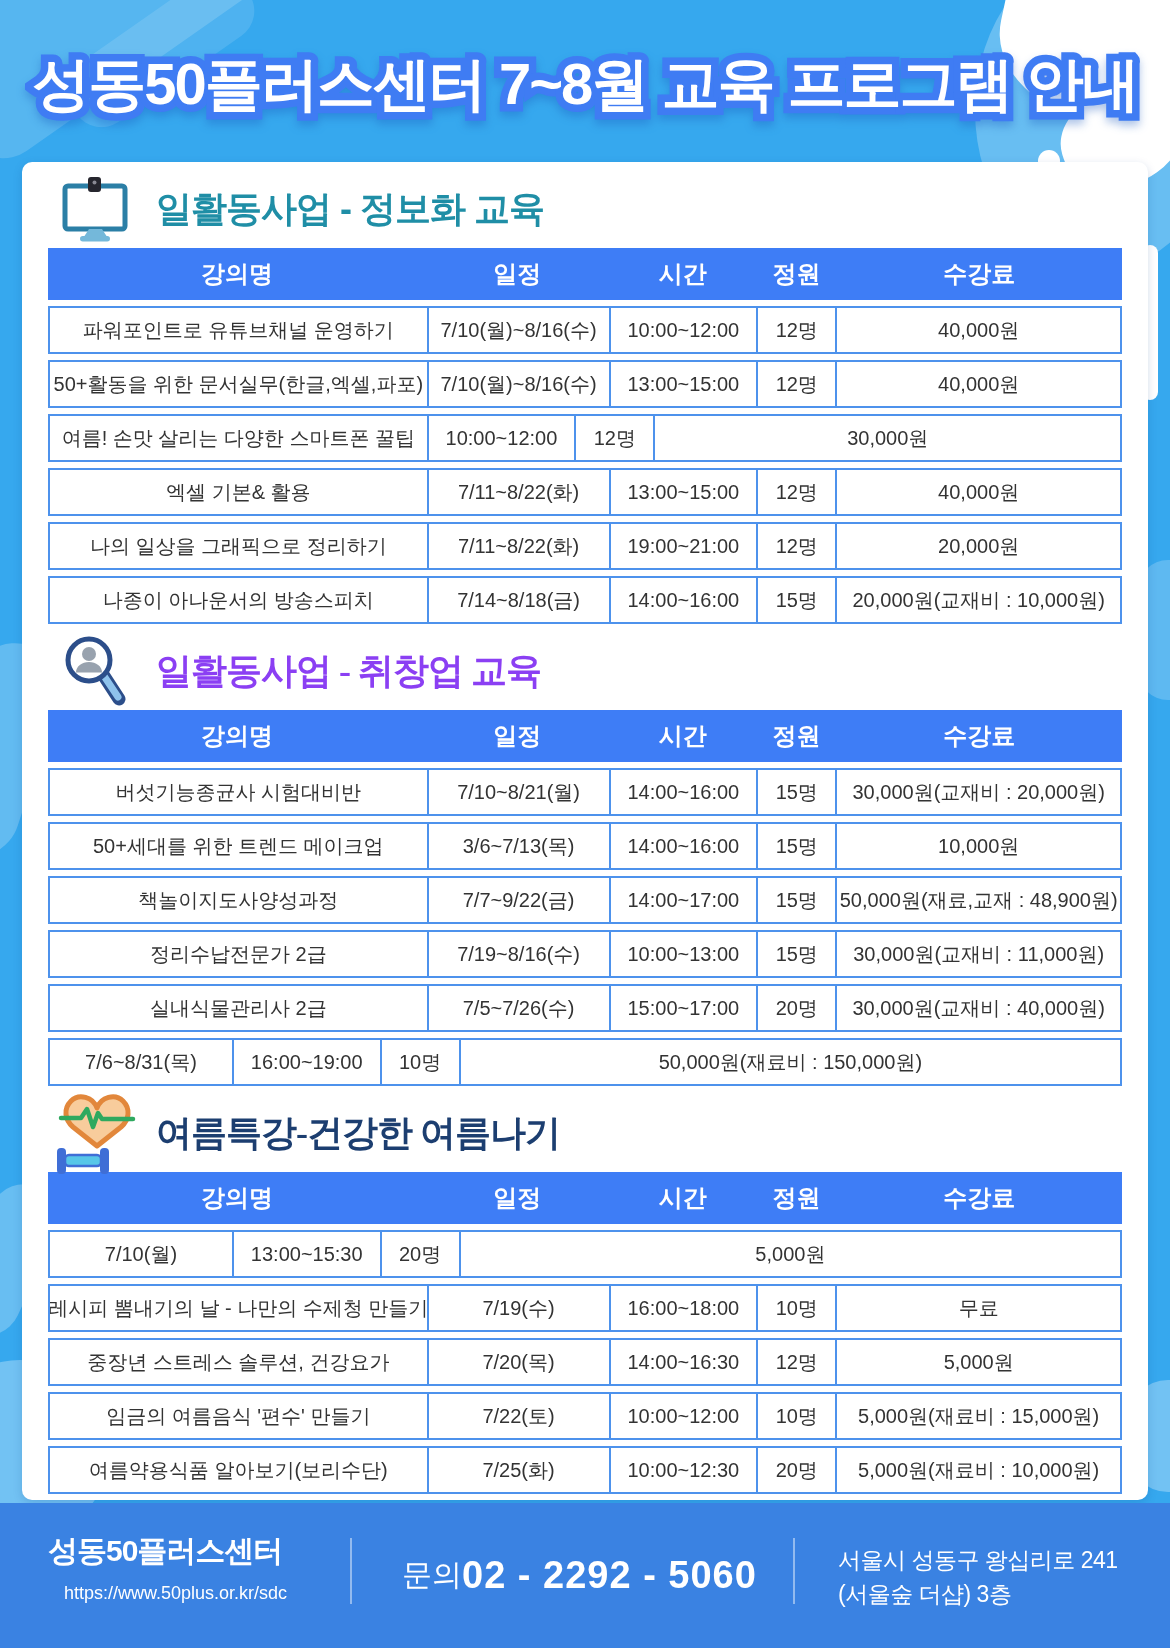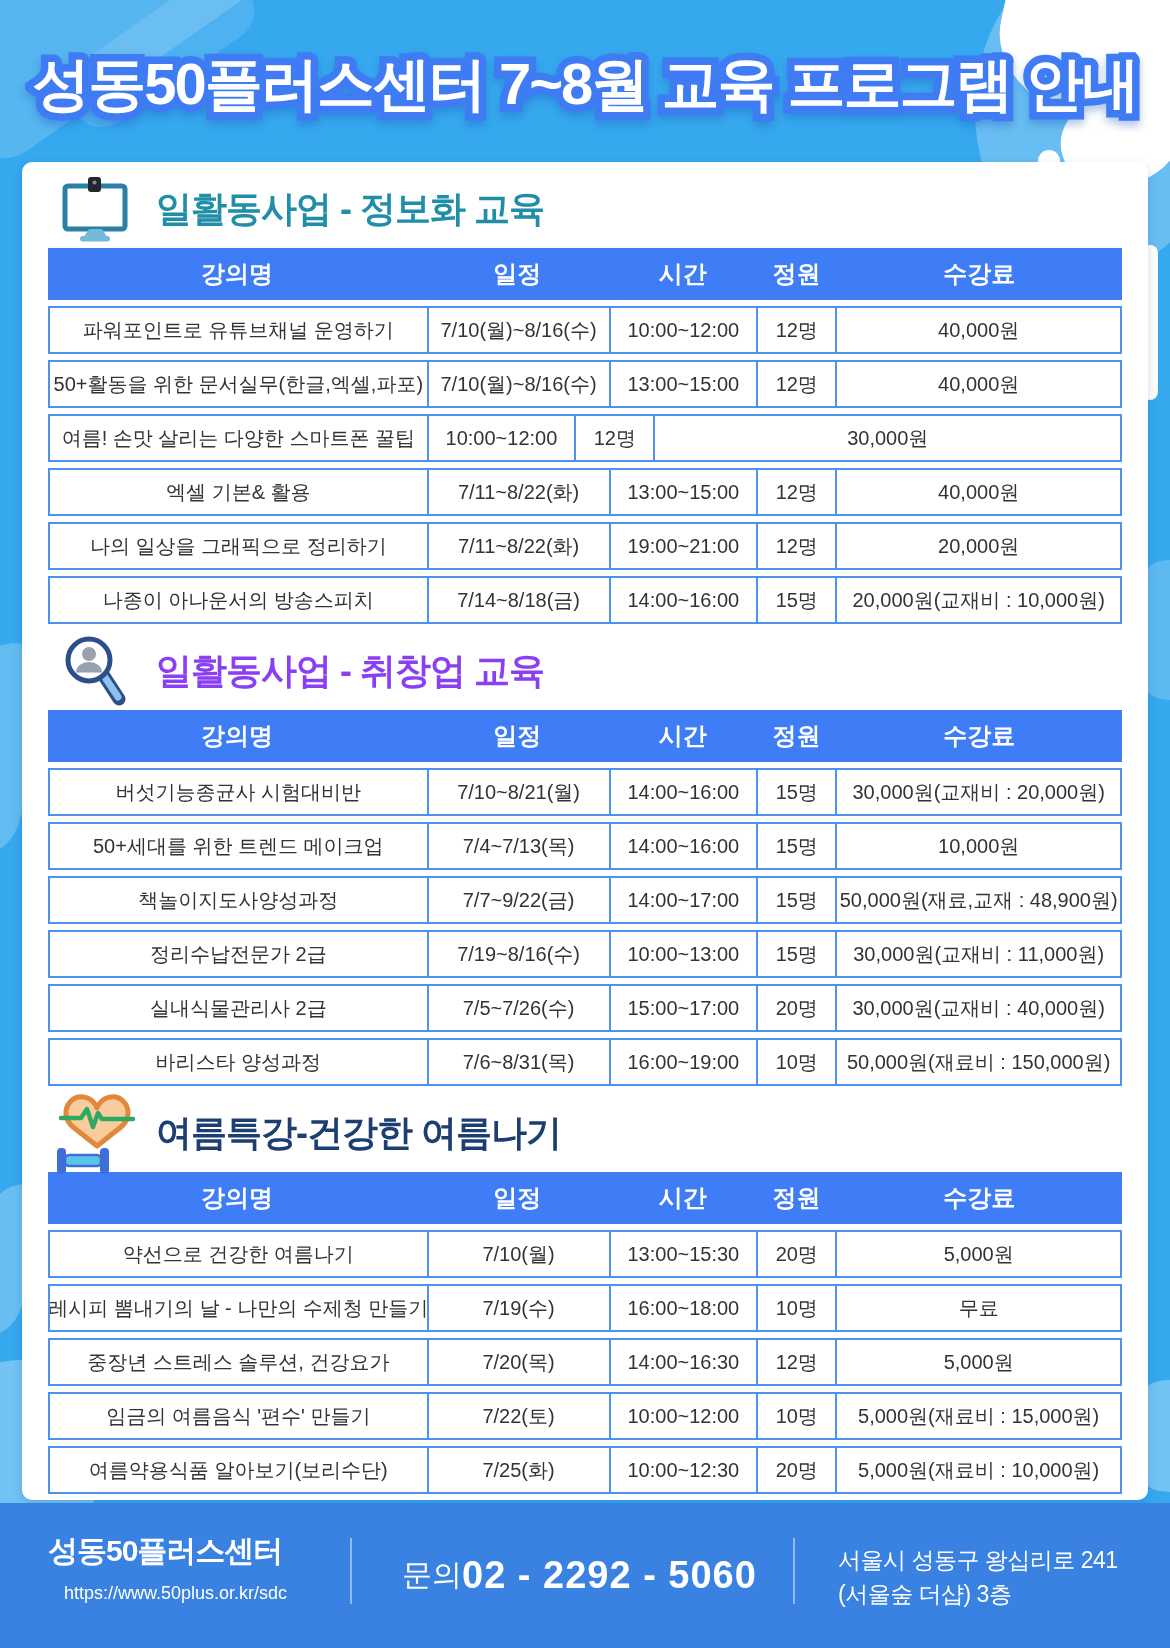--- a/index.html
+++ b/index.html
@@ -35,21 +35,21 @@
     color:#3f7cf3; -webkit-text-stroke:15px #3f7cf3;
     filter:drop-shadow(0 5px 4px rgba(25,90,190,.35));
   }
 
   .card {
     position:absolute; left:22px; top:162px; width:1126px; height:1338px;
     background:#fff; border-radius:10px; padding:12px 26px; z-index:2;
     box-shadow:0 3px 10px rgba(0,60,140,.18);
   }
   .section-header { display:flex; align-items:center; gap:18px; height:66px; padding-left:6px; margin:2px 0 6px 0; }
-  .section + .section .section-header { margin-top:14px; }
+  .section + .section .section-header { margin-top:14px;font-family:Liberation Serif, serif; }
   .icon { display:flex; align-items:center; justify-content:center; width:84px; }
   .section-title { font-size:36px; font-weight:800; letter-spacing:-1px; }
 
   .table { width:100%; }
   .trow { display:flex; width:100%; }
   .thead { background:#3e7df6; height:52px; }
   .thead .cell { color:#fff; font-size:24px; font-weight:700; }
   .tbody-row { height:48px; margin-top:6px; border:2px solid #4d92ec; background:#fff; }
   .tbody-row .cell { font-size:20px; color:#333; }
   .tbody-row .cell + .cell { border-left:2px solid #4d92ec; }
@@ -177,21 +177,21 @@
         </div>
         <div class="trow tbody-row">
           <div class="cell col0">버섯기능종균사 시험대비반</div>
           <div class="cell col1">7/10~8/21(월)</div>
           <div class="cell col2">14:00~16:00</div>
           <div class="cell col3">15명</div>
           <div class="cell col4">30,000원(교재비 : 20,000원)</div>
         </div>
         <div class="trow tbody-row">
           <div class="cell col0">50+세대를 위한 트렌드 메이크업</div>
-          <div class="cell col1">7/4~7/13(목)</div>
+          <div class="cell col1">3/6~7/13(목)</div>
           <div class="cell col2">14:00~16:00</div>
           <div class="cell col3">15명</div>
           <div class="cell col4">10,000원</div>
         </div>
         <div class="trow tbody-row">
           <div class="cell col0">책놀이지도사양성과정</div>
           <div class="cell col1">7/7~9/22(금)</div>
           <div class="cell col2">14:00~17:00</div>
           <div class="cell col3">15명</div>
           <div class="cell col4">50,000원(재료,교재 : 48,900원)</div>
@@ -204,21 +204,20 @@
           <div class="cell col4">30,000원(교재비 : 11,000원)</div>
         </div>
         <div class="trow tbody-row">
           <div class="cell col0">실내식물관리사 2급</div>
           <div class="cell col1">7/5~7/26(수)</div>
           <div class="cell col2">15:00~17:00</div>
           <div class="cell col3">20명</div>
           <div class="cell col4">30,000원(교재비 : 40,000원)</div>
         </div>
         <div class="trow tbody-row">
-          <div class="cell col0">바리스타 양성과정</div>
           <div class="cell col1">7/6~8/31(목)</div>
           <div class="cell col2">16:00~19:00</div>
           <div class="cell col3">10명</div>
           <div class="cell col4">50,000원(재료비 : 150,000원)</div>
         </div>
       </div>
   </section>
 
   <section class="section">
     <div class="section-header">
@@ -235,21 +234,20 @@
     </div>
     <div class="table">
         <div class="trow thead">
           <div class="cell col0">강의명</div>
           <div class="cell col1">일정</div>
           <div class="cell col2">시간</div>
           <div class="cell col3">정원</div>
           <div class="cell col4">수강료</div>
         </div>
         <div class="trow tbody-row">
-          <div class="cell col0">약선으로 건강한 여름나기</div>
           <div class="cell col1">7/10(월)</div>
           <div class="cell col2">13:00~15:30</div>
           <div class="cell col3">20명</div>
           <div class="cell col4">5,000원</div>
         </div>
         <div class="trow tbody-row">
           <div class="cell col0">레시피 뽐내기의 날 - 나만의 수제청 만들기</div>
           <div class="cell col1">7/19(수)</div>
           <div class="cell col2">16:00~18:00</div>
           <div class="cell col3">10명</div>

